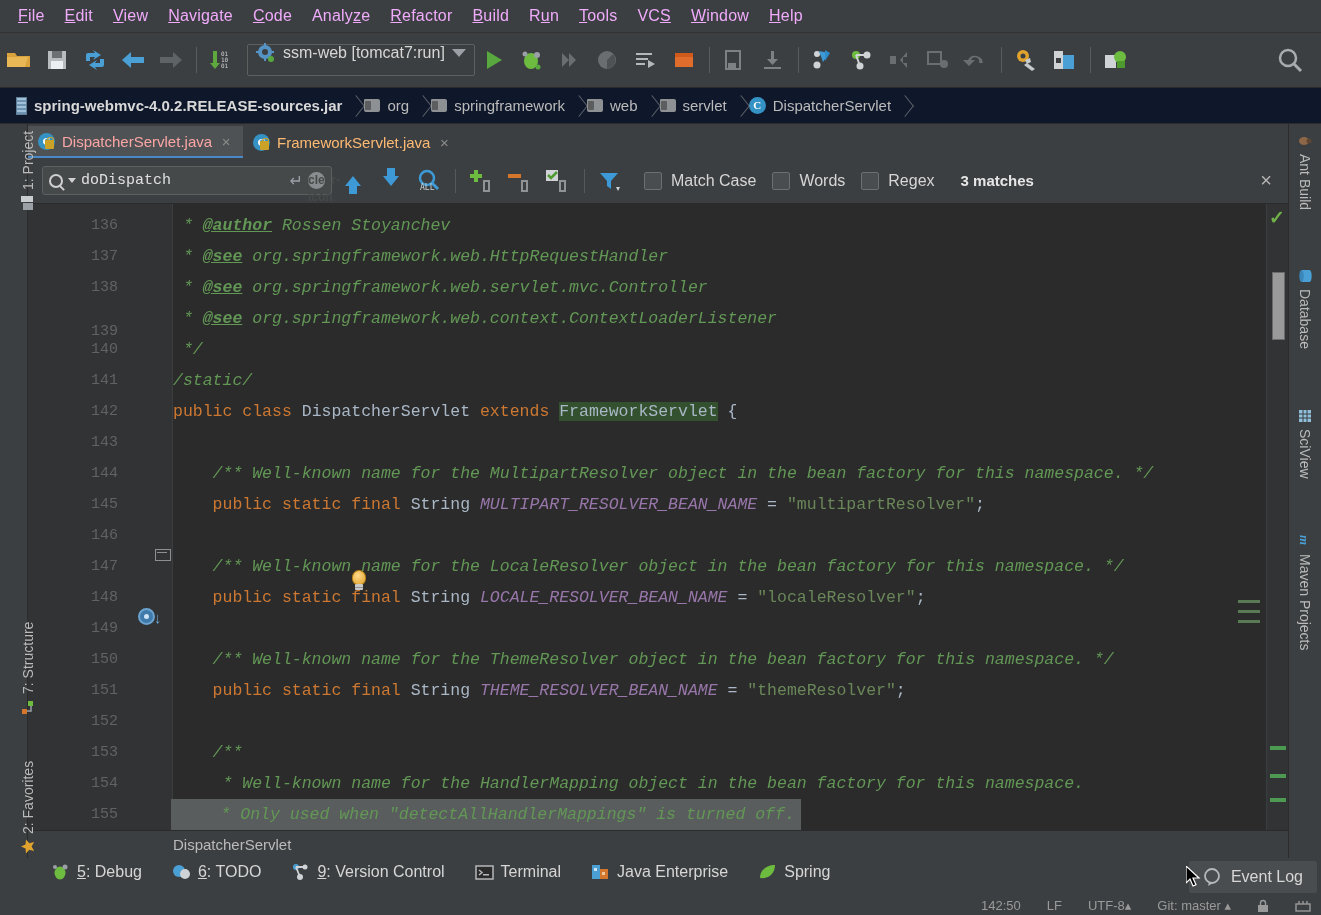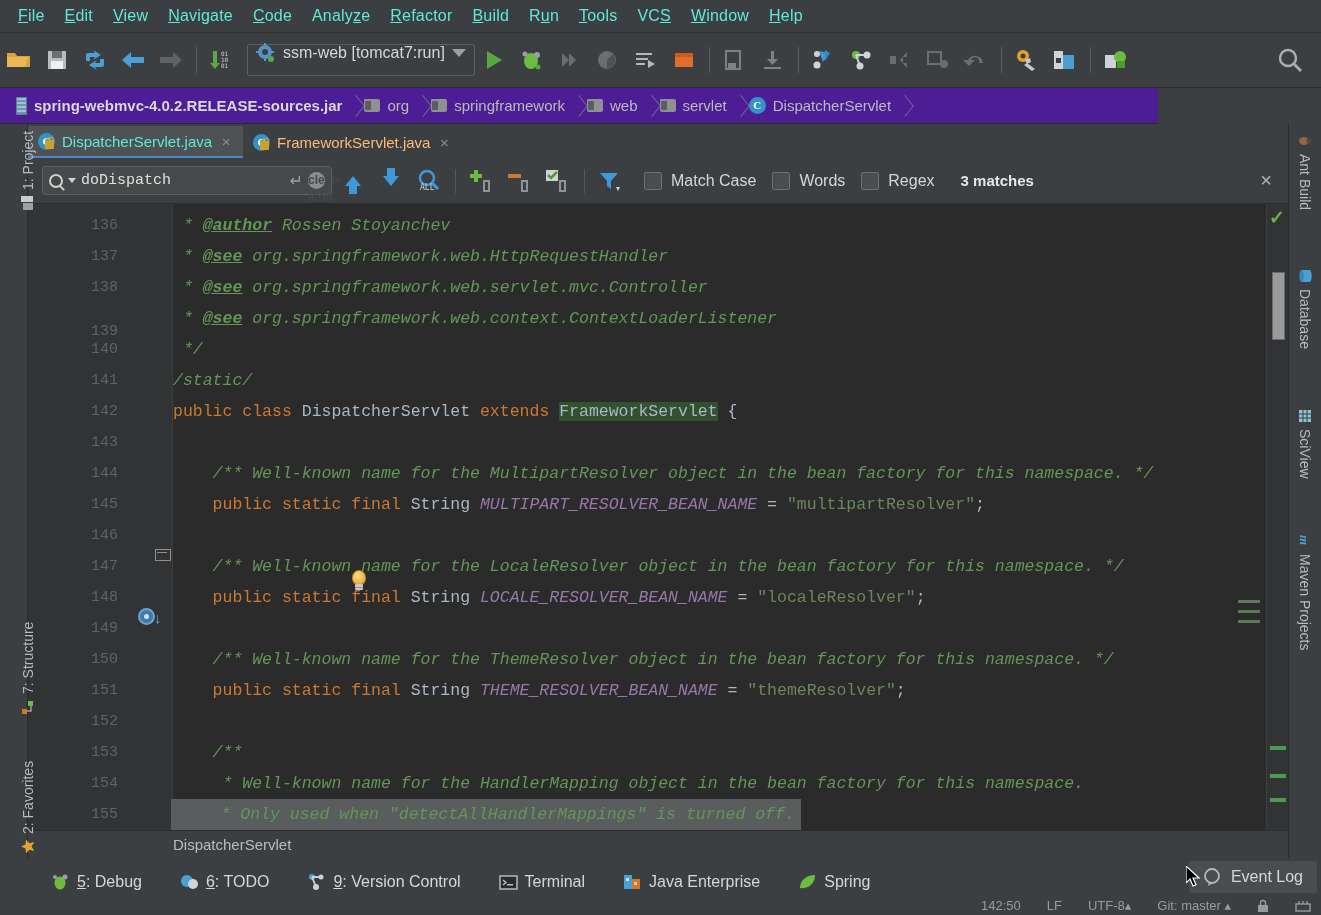--- a/index.html
+++ b/index.html
@@ -13,21 +13,21 @@
   #app { position: relative; width: 1321px; height: 915px; }
 
   
   .menubar {
     position: absolute; left: 0; top: 0; width: 1321px; height: 33px;
     background: #3c3f41;
     display: flex; align-items: center; padding-left: 8px;
     border-bottom: 1px solid #323232;
   }
   .menu-item {
-    font-size: 16px; color: #5eead4; padding: 3px 10px; white-space: nowrap;
+    font-size: 16px; color: #f0abfc; padding: 3px 10px; white-space: nowrap;
     letter-spacing: .2px;
   }
   .menu-item u { text-decoration: underline; }
 
   
   .toolbar {
     position: absolute; left: 0; top: 33px; width: 1321px; height: 55px;
     background: #3c3f41; display: flex; align-items: center;
     border-bottom: 1px solid #2b2b2b;
   }
@@ -43,22 +43,22 @@
     border: 1px solid #5e6060; border-radius: 2px; background: #3c3f41;
   }
   .runconfig .rc-label { font-size: 16px; color: #d6d6d6; white-space: nowrap; }
   .caret-down {
     width: 0; height: 0; border-left: 7px solid transparent;
     border-right: 7px solid transparent; border-top: 8px solid #9aa0a6;
   }
 
   
   .breadcrumb {
-    position: absolute; left: 0; top: 88px; width: 1158px; height: 36px;
-    background: #4c1d95; display: flex; align-items: center; padding-left: 10px;
+    position: absolute; left: 0; top: 88px; width: 1321px; height: 36px;
+    background: #0f172a; display: flex; align-items: center; padding-left: 10px;
     border-bottom: 1px solid #2b2b2b;
   }
   .crumb { display: flex; align-items: center; gap: 7px; padding: 0 6px; }
   .crumb-label { font-size: 15px; color: #bbbbbb; white-space: nowrap; }
   .crumb-label.strong { font-weight: bold; color: #d8d8d8; }
   .crumb-sep {
     width: 10px; height: 20px; position: relative; opacity: .55;
   }
   .crumb-sep::after {
     content: ""; position: absolute; left: 1px; top: 3px;
@@ -90,21 +90,21 @@
     position: absolute; left: 28px; top: 124px; width: 1260px; height: 34px;
     display: flex; align-items: flex-end;
   }
   .tab {
     display: flex; align-items: center; gap: 7px; height: 32px;
     padding: 0 10px 0 10px; position: relative;
   }
   .tab.active { background: #4e5254; border-bottom: 2px solid #4a88c7; }
   .tab.inactive { background: #3c3f41; }
   .tab-label { font-size: 15px; color: #fdba74; white-space: nowrap; }
-  .tab.active .tab-label { color: #5eead4; }
+  .tab.active .tab-label { color: #fca5a5; }
   .tab-close {
     font-size: 15px; color: #8d8d8d; width: 14px; text-align: center;
   }
   .tab-file-ico { position: relative; width: 17px; height: 17px; }
   .tab-file-ico .class-ico { position: absolute; left: 0; top: 0; }
   .lock-badge {
     position: absolute; left: 7px; top: 7px; width: 9px; height: 9px;
     background: #c9a227; border-radius: 1px;
   }
   .lock-badge::before {
@@ -279,21 +279,21 @@
   .vtab.l {
     transform-origin: 0 0; transform: rotate(-90deg); left: 20px;
   }
   .vtab.r {
     transform-origin: 0 0; transform: rotate(90deg); left: 24px;
   }
 
   
   .bottombar {
     position:absolute; left:0; top:858px; width:1321px; height:38px;
-    background:#3c3f41; display:flex; align-items:flex-end; padding-left:38px; gap:12px;
+    background:#3c3f41; display:flex; align-items:flex-start; padding-left:38px; gap:4px;
   }
   .bb-item {
     display:flex; align-items:center; gap:7px; padding:5px 13px; font-size:16px;
     color:#d6d6d6; white-space:nowrap;
   }
   .bb-item u { text-decoration:underline; }
   .bb-right {
     position:absolute; right:4px; top:861px; height:32px;
     display:flex; align-items:center; gap:8px; padding:0 14px;
     background:#4a4d4f; border-radius:2px;justify-content:center;

